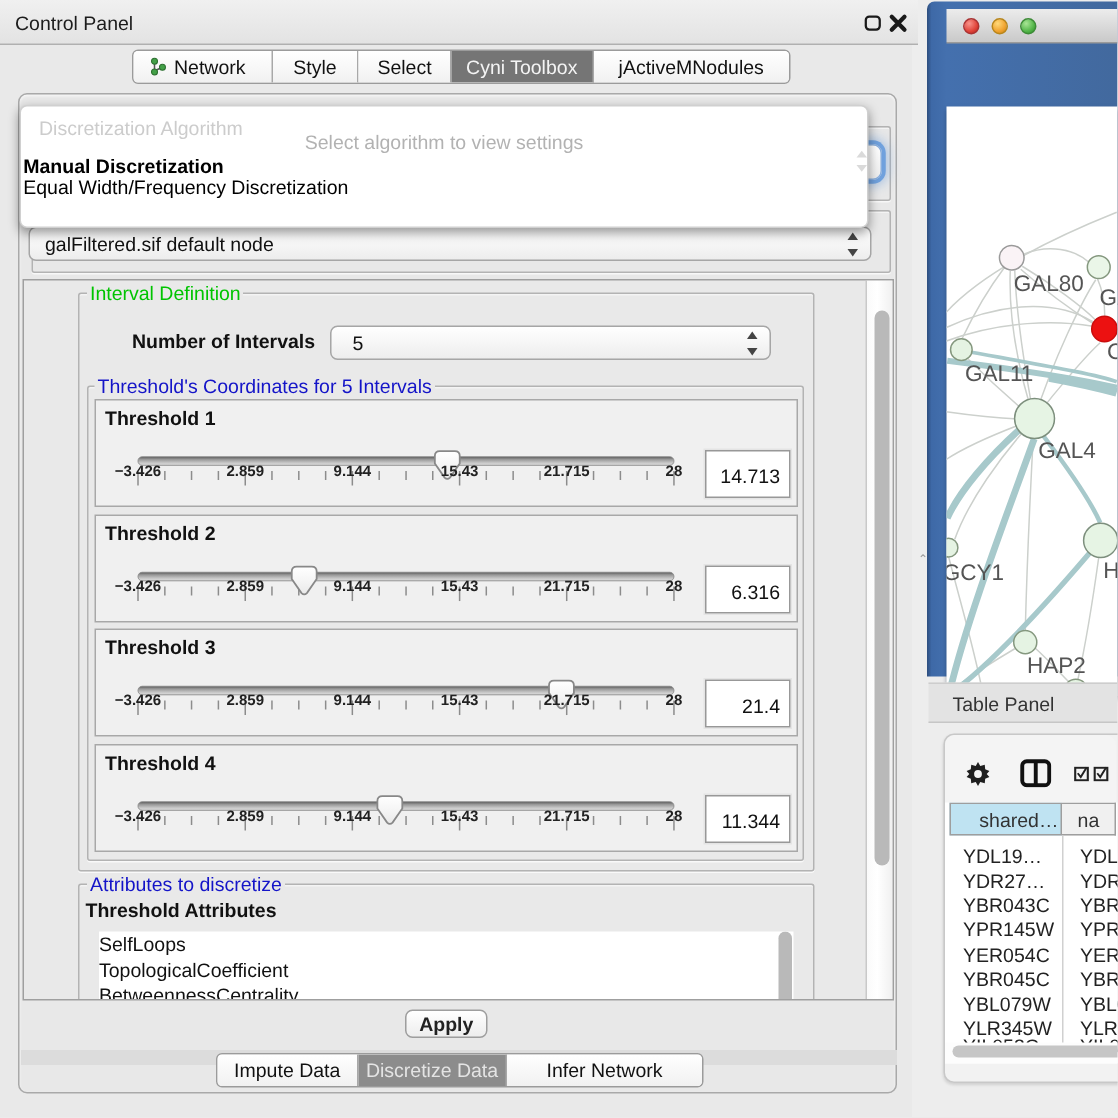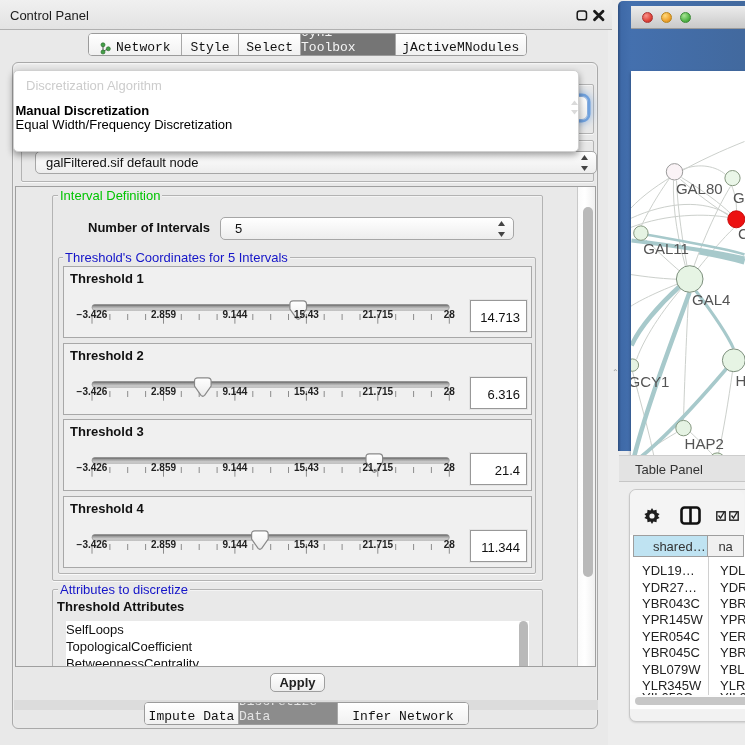--- a/index.html
+++ b/index.html
@@ -5,21 +5,21 @@
 * { margin:0; padding:0; box-sizing:border-box; }
 html,body { width:745px; height:745px; overflow:hidden; }
 body { background:#ededed; font-family:"Liberation Sans", sans-serif; position:relative; }
 .abs { position:absolute; }
 
 #cp { left:0; top:0; width:608px; height:745px; background:#e9e9e9; }
 #cp-title { left:0; top:0; width:612px; height:30px; background:linear-gradient(#f0f0f0,#e3e3e3); border-bottom:1px solid #b0b0b0; }
 #cp-title span { position:absolute; left:10px; top:8px; font-size:13px; color:#1c1c1c; }
 
 .seg-strip { background:#fdfdfd; border:1px solid #9b9b9b; border-radius:4px; display:flex; overflow:hidden; }
-.seg { font-size:13px; color:#111; display:flex; align-items:flex-end; justify-content:center; border-right:1px solid #a8a8a8; background:linear-gradient(#ffffff,#f1f1f1);font-family:Liberation Mono, monospace; }
+.seg { font-size:13px; color:#111; display:flex; align-items:center; justify-content:center; border-right:1px solid #a8a8a8; background:linear-gradient(#ffffff,#f1f1f1); }
 .seg:last-child { border-right:none; }
 .seg.sel { background:#757575; color:#f4f4f4; }
 #tabs-top { left:88px; top:33px; width:439px; height:23px; }
 #tabs-bot { left:144px; top:702px; width:325px; height:23px; }
 #tabs-bot .seg.sel { background:#8c8c8c; color:#e4e4e4; }
 
 #main { left:12px; top:62px; width:586px; height:667px; background:#e8e8e8; border:1px solid #a9a9a9; border-radius:6px; box-shadow:inset 0 1px 2px rgba(255,255,255,.7); }
 .grpbox { position:absolute; border:1px solid #b3b3b3; border-radius:2px; box-shadow:0 1px 0 rgba(255,255,255,.7), inset 0 1px 0 rgba(255,255,255,.5); }
 .grptitle { position:absolute; font-size:13px; background:transparent; }
 
@@ -83,21 +83,21 @@
     <div class="seg" style="width:131px">jActiveMNodules</div>
   </div>
   <div class="abs" id="main">
 
     <div class="grpbox" style="left:8px;top:21px;width:573px;height:50px"></div>
 
     <div class="combo" style="left:13px;top:33px;width:562px;height:24px; border-radius:6px; box-shadow:0 0 0 2.5px rgba(108,158,220,.95), 0 0 7px 4px rgba(108,158,220,.5); border-color:#88aede;"></div>
 
     <div class="grptitle" style="left:14px;top:71px;color:#333">Table Data</div>
     <div class="grpbox" style="left:8px;top:77px;width:573px;height:42px"></div>
-    <div class="combo" style="left:22px;top:88px;width:562px;height:23px">
+    <div class="combo" style="left:6px;top:88px;width:562px;height:23px">
       <span class="txt">galFiltered.sif default node</span>
       <svg class="arrows" viewBox="0 0 9 18">
           <path d="M4.5 1 L8 6 L1 6 Z" fill="#444"></path>
           <path d="M4.5 17 L8 12 L1 12 Z" fill="#444"></path>
         </svg>
     </div>
 
     <div class="abs" id="scrollp">
 
       <div class="grpbox" style="left:36px;top:8px;width:491px;height:386px"></div>
@@ -325,20 +325,21 @@
     <div class="abs" id="apply">Apply</div>
   </div>
   <div class="abs seg-strip" id="tabs-bot">
     <div class="seg" style="width:94px">Impute Data</div>
     <div class="seg sel" style="width:99px">Discretize Data</div>
     <div class="seg" style="width:130px">Infer Network</div>
   </div>
 
   <div class="abs" id="popup">
     <span class="ghost">Discretization Algorithm</span>
+    <span class="sel-al">Select algorithm to view settings</span>
     <span class="it1">Manual Discretization</span>
     <span class="it2">Equal Width/Frequency Discretization</span>
   </div>
   <svg class="abs" style="left:570px;top:100px" width="9" height="15" viewBox="0 0 9 15">
       <path d="M4.5 0.5 L8 5 L1 5 Z" fill="#dadada"></path>
       <path d="M4.5 14.5 L8 10 L1 10 Z" fill="#dadada"></path>
     </svg>
 </div>
 
 <div class="abs" id="netwin">

